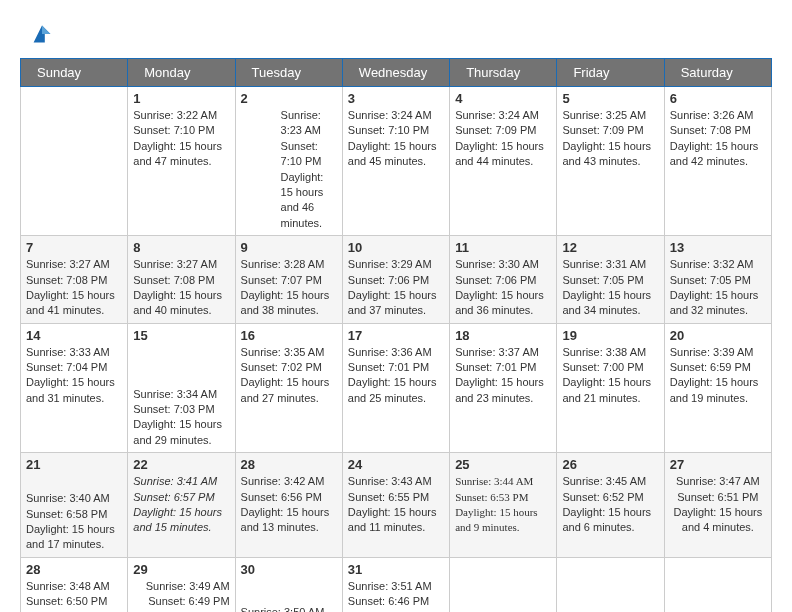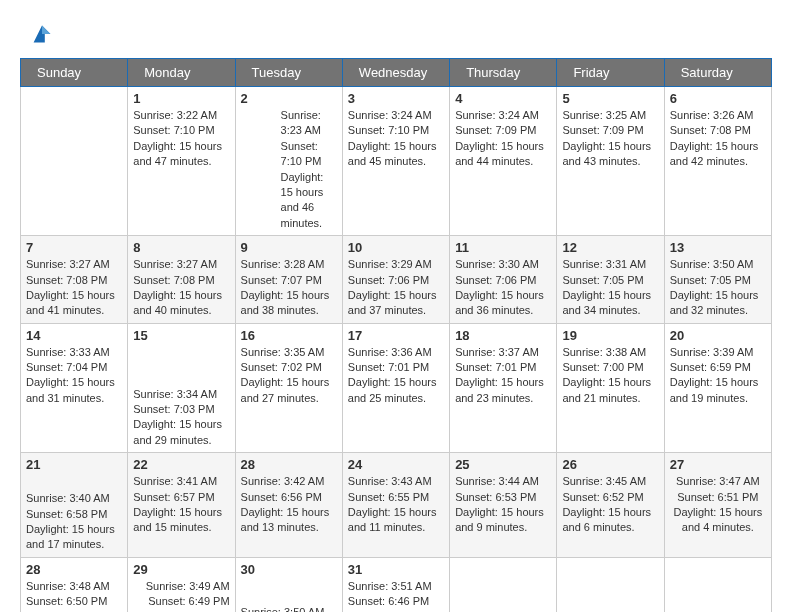--- a/index.html
+++ b/index.html
@@ -199,21 +199,21 @@
         </td>
         <td>
           <div class="day-number">12</div>
           <div class="day-info" style="white-space: pre-line;">Sunrise: 3:31 AM
 Sunset: 7:05 PM
 Daylight: 15 hours
 and 34 minutes.</div>
         </td>
         <td>
           <div class="day-number">13</div>
-          <div class="day-info" style="white-space: pre-line;">Sunrise: 3:50 AM
+          <div class="day-info" style="white-space: pre-line;">Sunrise: 3:32 AM
 Sunset: 7:05 PM
 Daylight: 15 hours
 and 32 minutes.</div>
         </td>
       </tr>
       <tr>
         <td>
           <div class="day-number">14</div>
           <div class="day-info" style="white-space: pre-line;">Sunrise: 3:33 AM
 Sunset: 7:04 PM
@@ -266,42 +266,42 @@
       <tr>
         <td>
           <div class="day-number">21</div>
           <div class="day-info" style="white-space: pre-line; margin-top: 19px;">Sunrise: 3:40 AM
 Sunset: 6:58 PM
 Daylight: 15 hours
 and 17 minutes.</div>
         </td>
         <td>
           <div class="day-number">22</div>
-          <div class="day-info" style="white-space: pre-line;">Sunrise: 3:41 AM
+          <div class="day-info" style="white-space: pre-line; font-style: italic;">Sunrise: 3:41 AM
 Sunset: 6:57 PM
 Daylight: 15 hours
 and 15 minutes.</div>
         </td>
         <td>
           <div class="day-number">28</div>
           <div class="day-info" style="white-space: pre-line;">Sunrise: 3:42 AM
 Sunset: 6:56 PM
 Daylight: 15 hours
 and 13 minutes.</div>
         </td>
         <td>
           <div class="day-number">24</div>
           <div class="day-info" style="white-space: pre-line;">Sunrise: 3:43 AM
 Sunset: 6:55 PM
 Daylight: 15 hours
 and 11 minutes.</div>
         </td>
         <td>
           <div class="day-number">25</div>
-          <div class="day-info" style="white-space: pre-line;">Sunrise: 3:44 AM
+          <div class="day-info" style="white-space: pre-line; font-family: Liberation Serif, serif;">Sunrise: 3:44 AM
 Sunset: 6:53 PM
 Daylight: 15 hours
 and 9 minutes.</div>
         </td>
         <td>
           <div class="day-number">26</div>
           <div class="day-info" style="white-space: pre-line;">Sunrise: 3:45 AM
 Sunset: 6:52 PM
 Daylight: 15 hours
 and 6 minutes.</div>

